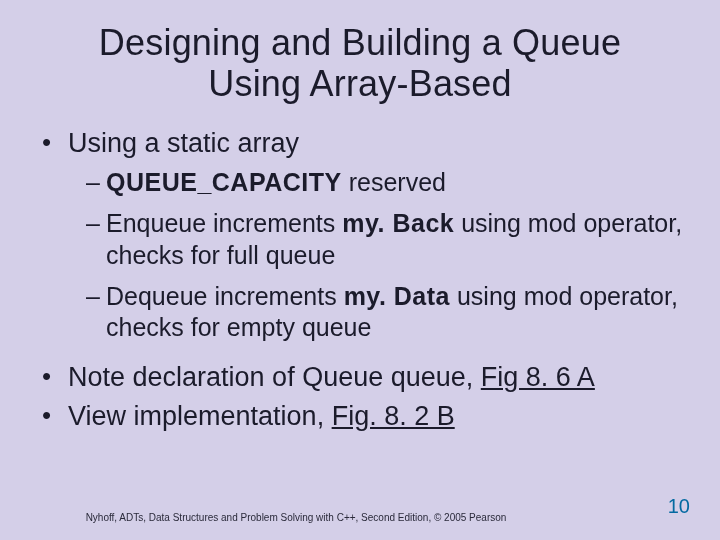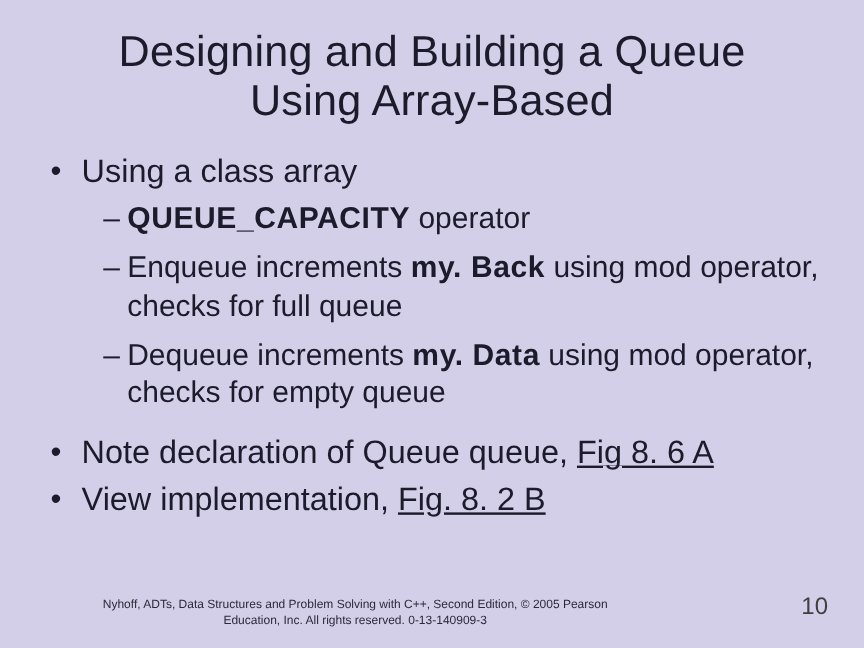--- a/index.html
+++ b/index.html
@@ -78,56 +78,55 @@
     text-align: center;
     font-size: 10px;
     line-height: 1.25;
     color: #2a2a3a;
   }
   .pagenum {
     position: absolute;
     right: 30px;
     bottom: 22px;
     font-size: 20px;
-    color: #404040;
+    color: #0369a1;
   }
 </style>
 </head>
 <body>
 
 <div class="slide">
 
   <h1>
     <span>Designing and Building a Queue</span><br>
     <span>Using   Array-Based</span>
   </h1>
 
   <ul class="top">
     <li>
-      <span>Using a class array</span>
+      <span>Using a static array</span>
       <ul class="sub">
         <li>
-          <span class="mono">QUEUE_CAPACITY</span><span> operator</span>
+          <span class="mono">QUEUE_CAPACITY</span><span> reserved</span>
         </li>
         <li>
           <span>Enqueue increments </span><span class="mono">my. Back</span><span> using mod operator, checks for full queue</span>
         </li>
         <li>
           <span>Dequeue increments </span><span class="mono">my. Data</span><span> using mod operator, checks for empty queue</span>
         </li>
       </ul>
     </li>
     <li>
       <span>Note declaration of Queue queue, </span><span class="u">Fig 8. 6 A</span>
     </li>
     <li>
       <span>View implementation, </span><span class="u">Fig. 8. 2 B</span>
     </li>
   </ul>
 
   <div class="footer">
     <span>Nyhoff, ADTs, Data Structures and Problem Solving with C++, Second Edition, © 2005 Pearson</span><br>
-    <span>Education, Inc. All rights reserved. 0-13-140909-3</span>
   </div>
 
   <div class="pagenum">10</div>
 
 </div>
 
 </body></html>

